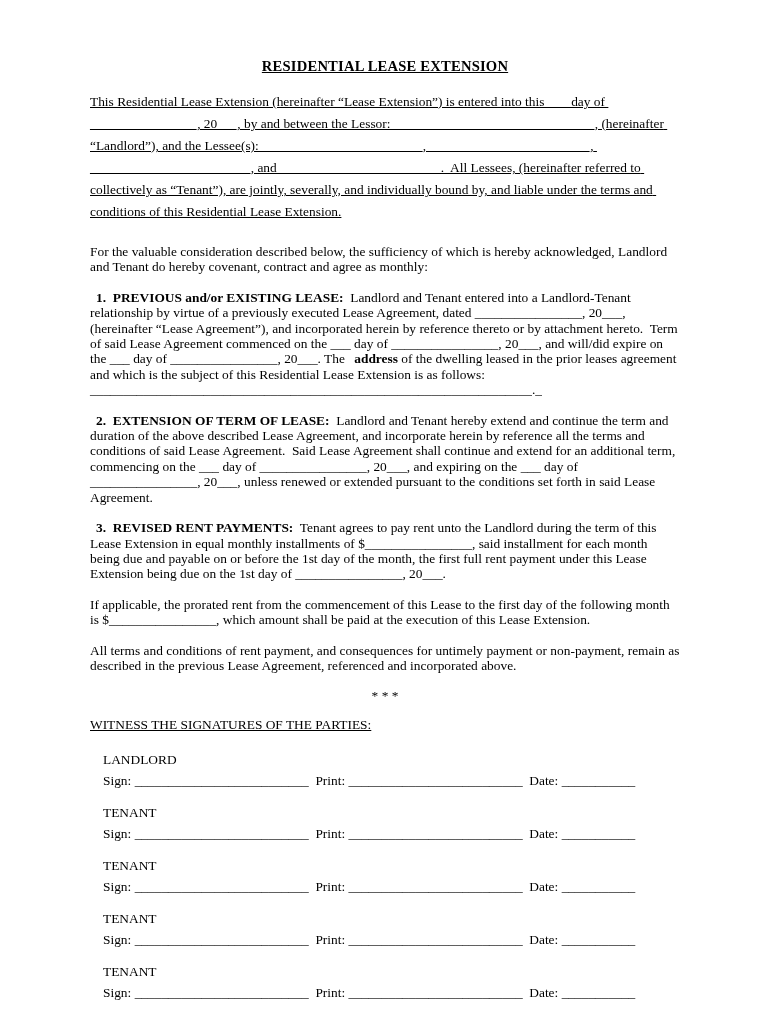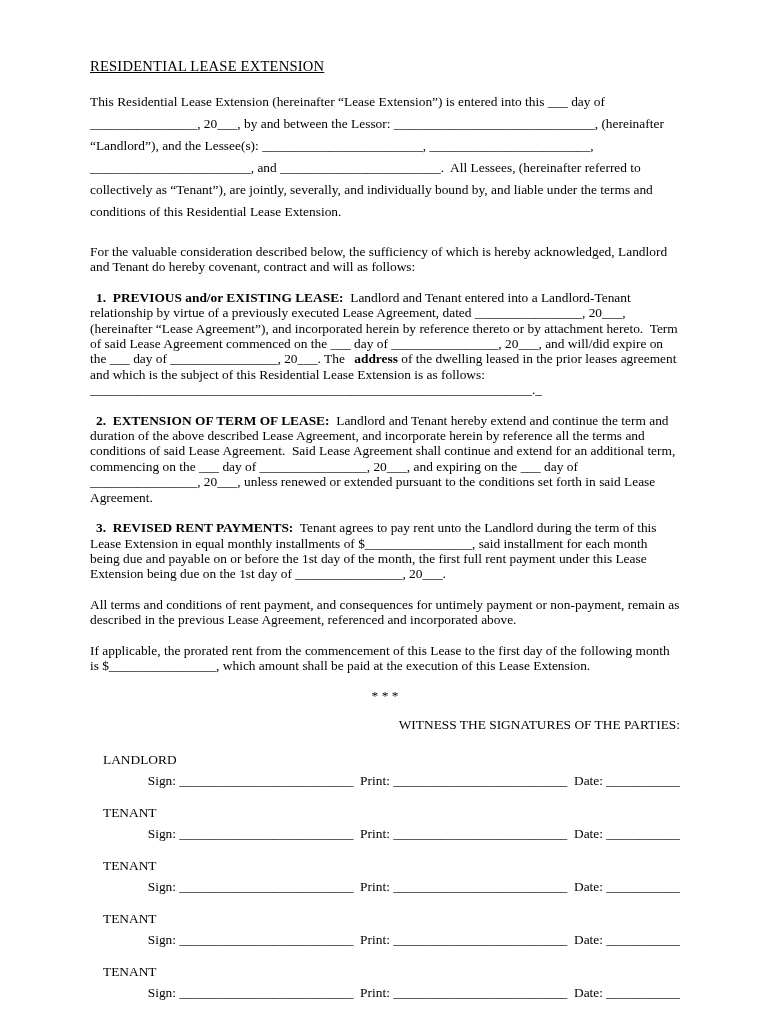--- a/index.html
+++ b/index.html
@@ -10,75 +10,77 @@
     box-sizing: border-box;
     padding: 58px 90px 30px 90px;
     background: #ffffff;
     color: #000000;
     font-family: "Liberation Serif", "DejaVu Serif", serif;
     font-size: 13.4px;
     overflow: hidden;
   }
   .title {
     margin: 0 0 16px 0;
-    text-align: left;
+    text-align: center;
     font-size: 14.6px;
-    font-weight: normal;
+    font-weight: bold;
     text-decoration: underline;
     letter-spacing: 0.2px;
   }
   .page p {
     margin: 0 0 15px 0;
     line-height: 15.4px;
     white-space: pre-wrap;
     overflow-wrap: break-word;
   }
   p.intro {
     line-height: 22px;
     margin-bottom: 21px;
+    text-decoration: underline;
   }
   .b { font-weight: bold; margin-left: 6px; }
   .stars {
     text-align: center;
     margin: 4px 0 14px 0;
     line-height: 15px;
   }
   .witness {
-    text-align: right;
+    text-align: left;
     margin: 0 0 17px 0;
     line-height: 15px;
+    text-decoration: underline;
   }
   .sig-area {
     margin-left: 13px;
     line-height: 21px;
   }
   .sig-block { margin-bottom: 11px; }
-  .sig-line { white-space: pre-wrap; text-align: right; }
+  .sig-line { white-space: pre-wrap; }
   .sig-note { margin-left: 57px; }
 </style>
 </head>
 <body>
 
 <div class="page">
 
   <h1 class="title">RESIDENTIAL LEASE EXTENSION</h1>
 
   <p class="intro">This Residential Lease Extension (hereinafter “Lease Extension”) is entered into this ___ day of ________________, 20___, by and between the Lessor: ______________________________, (hereinafter “Landlord”), and the Lessee(s): ________________________, ________________________, ________________________, and ________________________.  All Lessees, (hereinafter referred to collectively as “Tenant”), are jointly, severally, and individually bound by, and liable under the terms and conditions of this Residential Lease Extension.</p>
 
-  <p>For the valuable consideration described below, the sufficiency of which is hereby acknowledged, Landlord and Tenant do hereby covenant, contract and will as follows:</p>
+  <p>For the valuable consideration described below, the sufficiency of which is hereby acknowledged, Landlord and Tenant do hereby covenant, contract and agree as monthly:</p>
 
   <p><span class="b">1.  PREVIOUS and/or EXISTING LEASE:</span><span>  Landlord and Tenant entered into a Landlord-Tenant relationship by virtue of a previously executed Lease Agreement, dated ________________, 20___, (hereinafter “Lease Agreement”), and incorporated herein by reference thereto or by attachment hereto.  Term of said Lease Agreement commenced on the ___ day of ________________, 20___, and will/did expire on the ___ day of ________________, 20___. The </span><span class="b">address</span><span> of the dwelling leased in the prior leases agreement and which is the subject of this Residential Lease Extension is as follows: __________________________________________________________________._</span></p>
 
   <p><span class="b">2.  EXTENSION OF TERM OF LEASE:</span><span>  Landlord and Tenant hereby extend and continue the term and duration of the above described Lease Agreement, and incorporate herein by reference all the terms and conditions of said Lease Agreement.  Said Lease Agreement shall continue and extend for an additional term, commencing on the ___ day of ________________, 20___, and expiring on the ___ day of ________________, 20___, unless renewed or extended pursuant to the conditions set forth in said Lease Agreement.</span></p>
 
   <p><span class="b">3.  REVISED RENT PAYMENTS:</span><span>  Tenant agrees to pay rent unto the Landlord during the term of this Lease Extension in equal monthly installments of $________________, said installment for each month being due and payable on or before the 1st day of the month, the first full rent payment under this Lease Extension being due on the 1st day of ________________, 20___.</span></p>
 
+  <p>If applicable, the prorated rent from the commencement of this Lease to the first day of the following month is $________________, which amount shall be paid at the execution of this Lease Extension.</p>
+
   <p>All terms and conditions of rent payment, and consequences for untimely payment or non-payment, remain as described in the previous Lease Agreement, referenced and incorporated above.</p>
-
-  <p>If applicable, the prorated rent from the commencement of this Lease to the first day of the following month is $________________, which amount shall be paid at the execution of this Lease Extension.</p>
 
   <div class="stars">*  *  *</div>
 
   <div class="witness">WITNESS THE SIGNATURES OF THE PARTIES:</div>
 
   <div class="sig-area">
 
     <div class="sig-block">
       <div class="sig-party">LANDLORD</div>
       <div class="sig-line">Sign: __________________________  Print: __________________________  Date: ___________</div>

